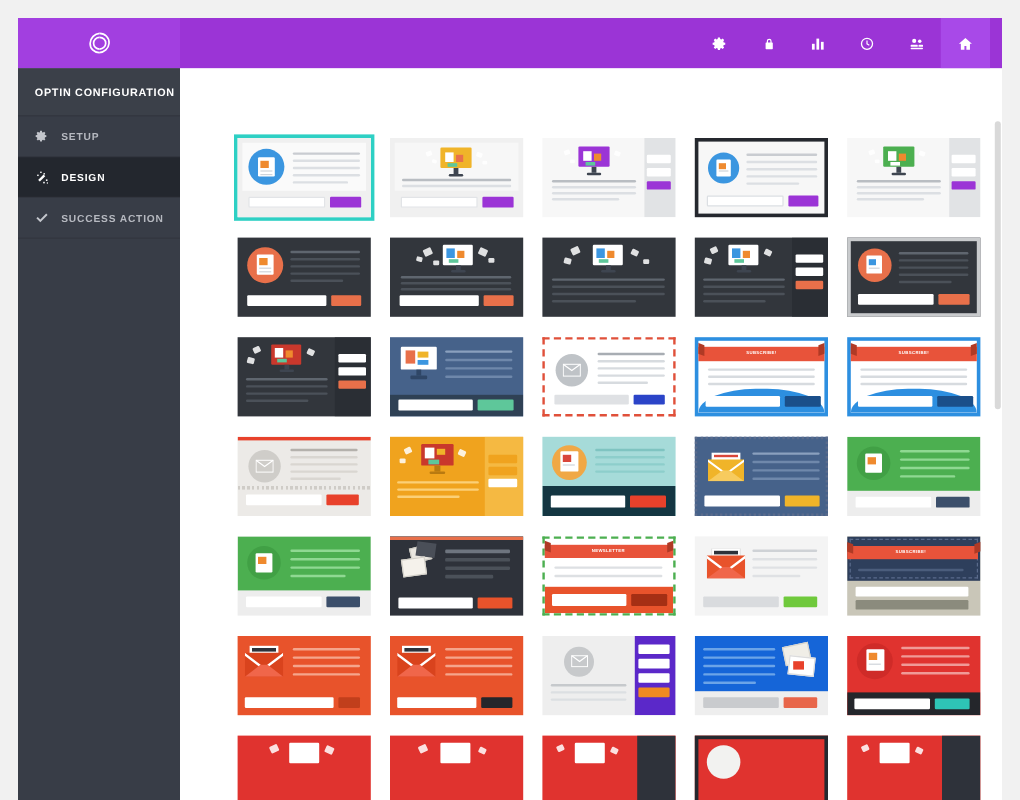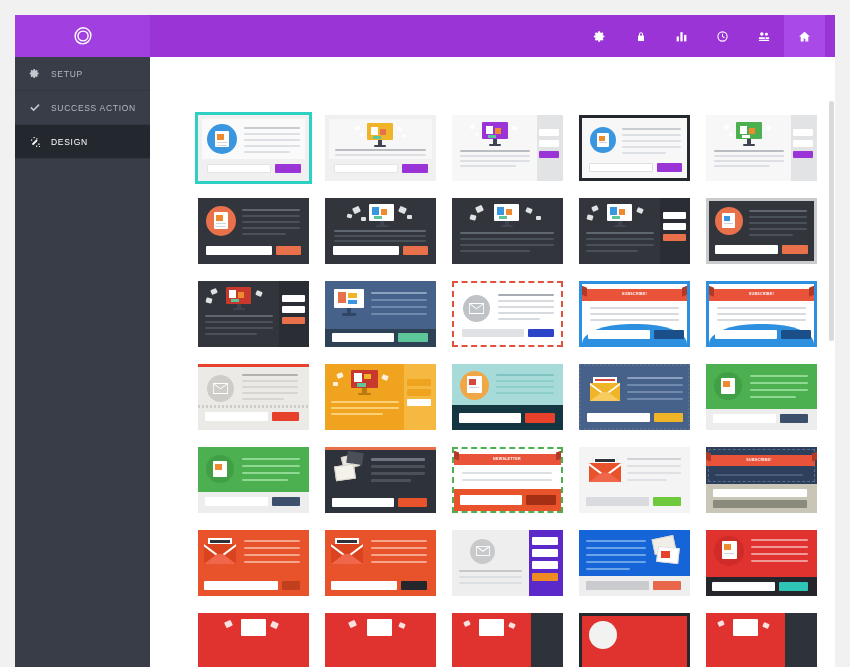--- a/index.html
+++ b/index.html
@@ -52,21 +52,21 @@
   }
   .side-item {
     height:34px; display:flex; align-items:center;
     padding-left:14px; cursor:pointer;
     border-bottom:1px solid #32363f;
     position:relative;
   }
   .side-item .sicon { width:22px; display:flex; align-items:center; }
   .side-item .sicon svg { fill:#c3c6cc; }
   .side-label {
-    color:#b6b9c0; font-size:8.5px; font-weight:normal; letter-spacing:.7px;text-align:center;
+    color:#b6b9c0; font-size:8.5px; font-weight:bold; letter-spacing:.7px;text-align:center;
   }
   .side-item.active { background:#23272e; }
   .side-item.active .side-label { color:#ffffff; }
   .side-item.active .sicon svg { fill:#ffffff; }
   .side-item.active::after {
     content:""; position:absolute; right:-7px; top:50%;
     margin-top:-7px;
     border-top:7px solid transparent;
     border-bottom:7px solid transparent;
     border-left:7px solid #ffffff;
@@ -196,53 +196,54 @@
       </div>
       <div class="topnav-item active">
         <svg width="13" height="13" viewBox="0 0 24 24">
           <path d="M12 3L2 12h3v9h5.5v-5.5h3V21H19v-9h3L12 3z"></path>
         </svg>
       </div>
     </div>
   </div>
 
   <div class="sidebar">
+    <div class="side-title">OPTIN CONFIGURATION</div>
 
     <div class="side-item">
       <span class="sicon">
         <svg width="11" height="11" viewBox="0 0 24 24">
           <path d="M12 8.5a3.5 3.5 0 100 7 3.5 3.5 0 000-7zm0 5.2a1.7 1.7 0 110-3.4 1.7 1.7 0 010 3.4z"></path>
           <path d="M21 13.6v-3.2l-2.4-.4a7 7 0 00-.7-1.7l1.4-2-2.3-2.3-2 1.4a7 7 0 00-1.7-.7L12.9 2.3H9.7l-.4 2.4a7 7 0 00-1.7.7l-2-1.4-2.3 2.3 1.4 2a7 7 0 00-.7 1.7l-2.4.4v3.2l2.4.4a7 7 0 00.7 1.7l-1.4 2 2.3 2.3 2-1.4c.5.3 1.1.5 1.7.7l.4 2.4h3.2l.4-2.4c.6-.2 1.2-.4 1.7-.7l2 1.4 2.3-2.3-1.4-2c.3-.5.5-1.1.7-1.7l2.4-.4z"></path>
         </svg>
       </span>
       <span class="side-label">SETUP</span>
-    </div>
-
-    <div class="side-item">
-      <span class="sicon">
-        <svg width="12" height="12" viewBox="0 0 24 24">
-          <path d="M9.2 18.4L2.6 11.8l2.3-2.3 4.3 4.3L19 4l2.3 2.3-12.1 12.1z"></path>
-        </svg>
-      </span>
-      <span class="side-label">SUCCESS ACTION</span>
     </div>
 
     <div class="side-item active">
       <span class="sicon">
         <svg width="12" height="12" viewBox="0 0 24 24">
           <rect x="9" y="2" width="2.4" height="2.4"></rect>
           <rect x="14.5" y="4.5" width="2.4" height="2.4"></rect>
           <rect x="4" y="7" width="2.4" height="2.4"></rect>
           <path d="M17.4 9.6l-9 9-2.8-2.8 9-9 2.8 2.8z"></path>
           <rect x="18.5" y="15" width="2.6" height="2.6"></rect>
           <rect x="14" y="19" width="2.6" height="2.6"></rect>
           <rect x="20" y="20" width="2" height="2"></rect>
         </svg>
       </span>
       <span class="side-label">DESIGN</span>
+    </div>
+
+    <div class="side-item">
+      <span class="sicon">
+        <svg width="12" height="12" viewBox="0 0 24 24">
+          <path d="M9.2 18.4L2.6 11.8l2.3-2.3 4.3 4.3L19 4l2.3 2.3-12.1 12.1z"></path>
+        </svg>
+      </span>
+      <span class="side-label">SUCCESS ACTION</span>
     </div>
   </div>
 
   <div class="main">
     <div class="main-inner">
 
       <div class="grid">
 
         <div class="cell selected">
           <div class="tpl" style="background:#f0f0f0">

